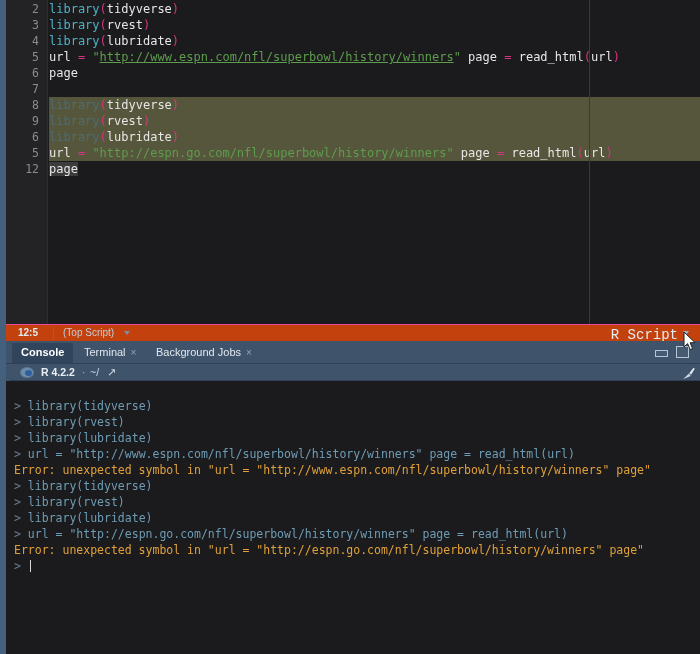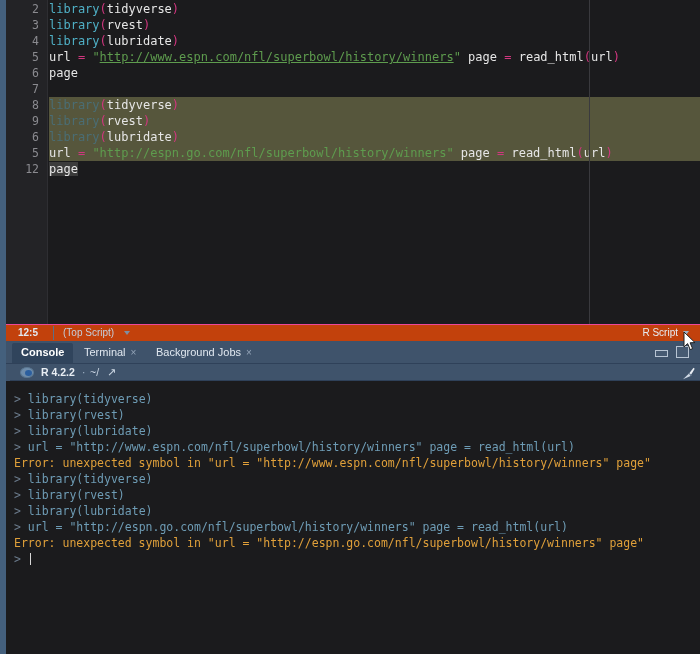--- a/index.html
+++ b/index.html
@@ -147,21 +147,22 @@
     left: 118px; top: 6px;
     width: 0; height: 0;
     border-left: 3px solid transparent;
     border-right: 3px solid transparent;
     border-top: 4px solid #7e8fa3;
   }
   .es-type {
     position: absolute;
     right: 22px; top: 2px;
     color: #e6ecf3;
-    font-size: 10px;
+    font-size: 14px;
+    font-family: Liberation Mono, monospace;
   }
   .es-type-caret {
     position: absolute;
     right: 11px; top: 6px;
     width: 0; height: 0;
     border-left: 3px solid transparent;
     border-right: 3px solid transparent;
     border-top: 4px solid #9fb0c4;
   }
 
@@ -295,21 +296,21 @@
     width: 16px; height: 13px;
   }
 
   .console-output {
     position: absolute;
     left: 0; top: 40px;
     width: 694px;
     height: 273px;
     background: #1b1b1d;
     overflow: hidden;
-    padding: 10px 0 0 8px;
+    padding: 17px 0 0 8px;
     box-sizing: border-box;
     font-family: "DejaVu Sans Mono", monospace;
     font-size: 11.5px;
     line-height: 16px;
     white-space: pre;
   }
   .c-prompt { color: #6b7b8c; }
   .c-cmd    { color: #6e9cb5; }
   .c-err    { color: #e0a03a; }
   .c-caret  {

